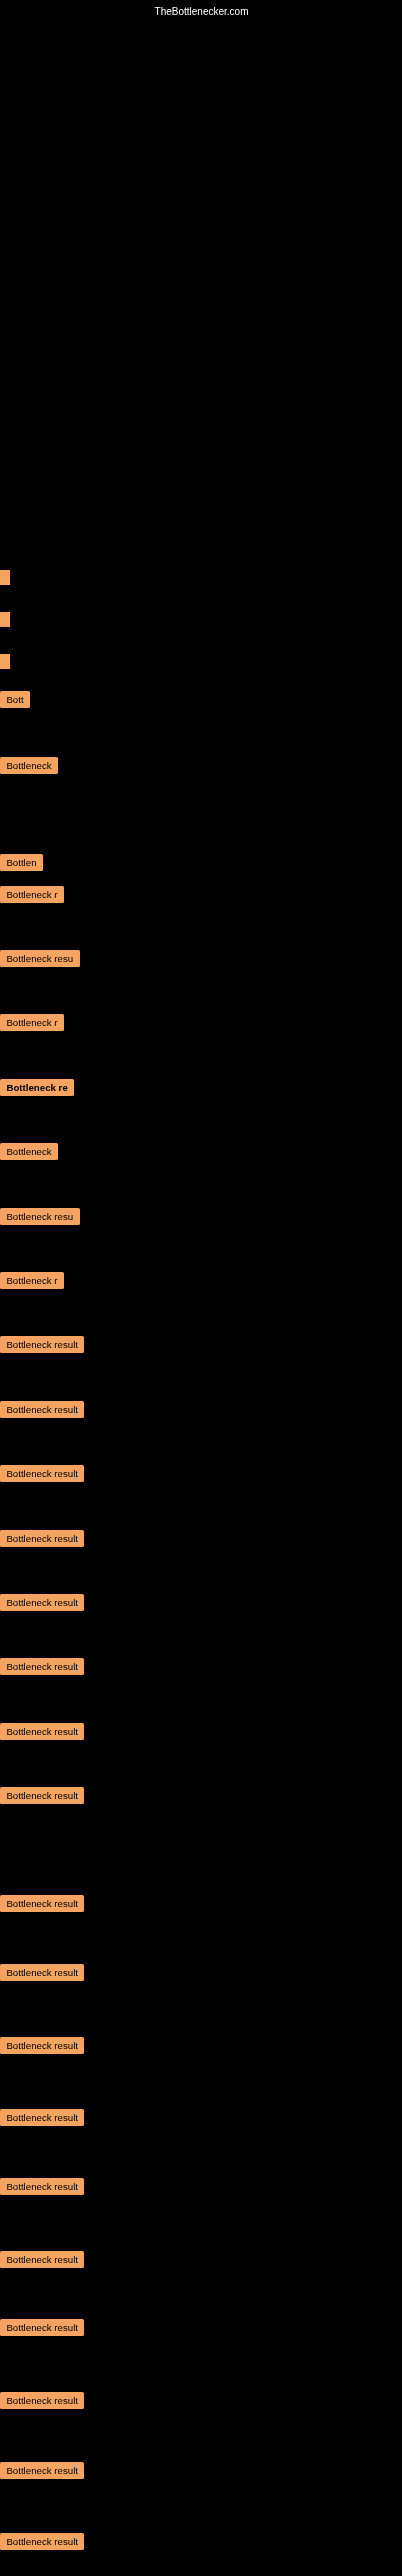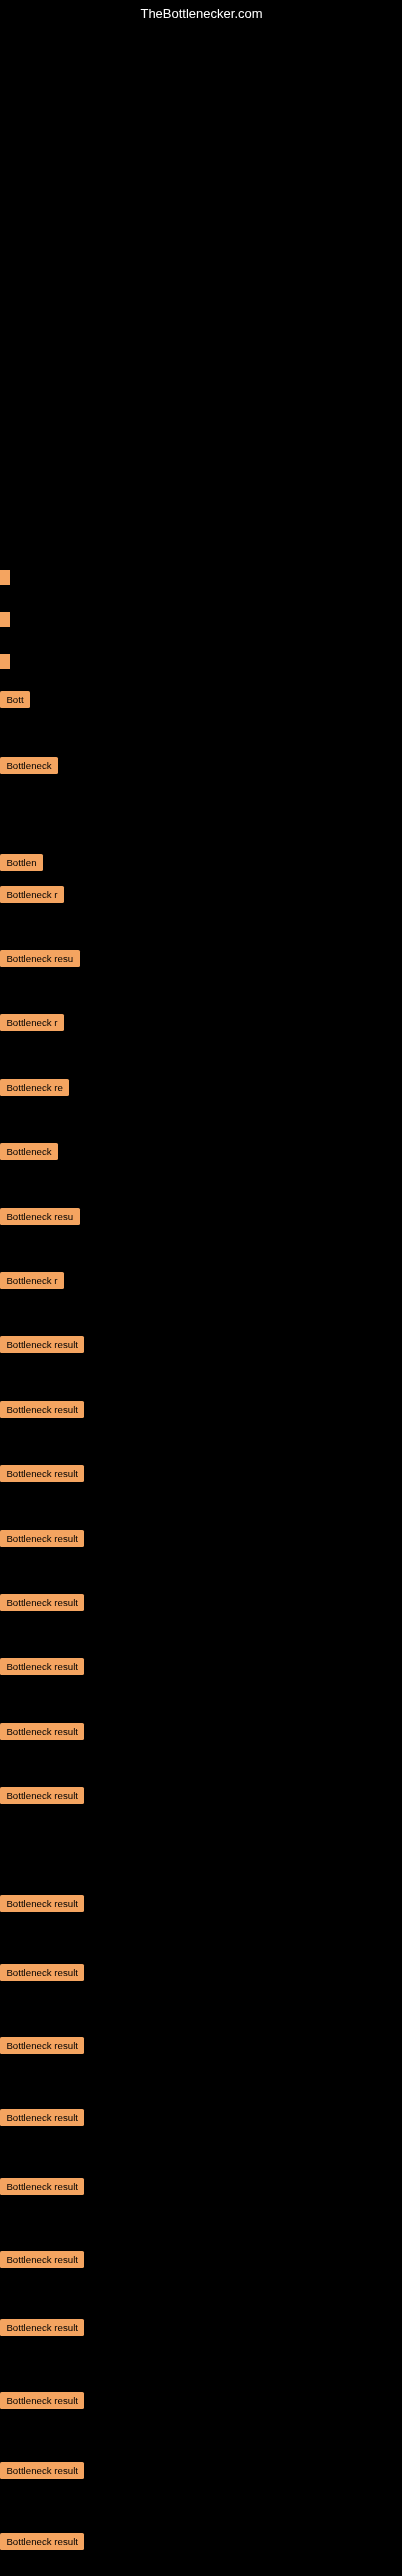--- a/index.html
+++ b/index.html
@@ -15,21 +15,21 @@
       font-family: Arial, sans-serif;
       position: relative;
     }
 
     .site-title {
       position: absolute;
       top: 6.4px;
       left: 50%;
       transform: translateX(-50%);
       color: #ffffff;
-      font-size: 13px;
+      font-size: 10px;
       white-space: nowrap;
       text-align: center;
     }
 
     .bottleneck-label {
       display: inline-block;
       background-color: #f4a460;
       color: #000000;
       font-size: 9.7px;
       padding: 3.2px 6.4px;
@@ -63,21 +63,21 @@
     <div class="indicator" style="top: 654px;"></div>
   </div>
 
 <div id="results-container">
     <div class="result-item" style="top: 691px;"><div class="bottleneck-label" style="max-width: 40px;">Bott</div></div>
     <div class="result-item" style="top: 757px;"><div class="bottleneck-label" style="max-width: 64px;">Bottleneck</div></div>
     <div class="result-item" style="top: 821px;"><div class="bottleneck-label" style="max-width: 52px; margin-top: 33px;">Bottlen</div></div>
     <div class="result-item" style="top: 886px;"><div class="bottleneck-label" style="max-width: 72px;">Bottleneck r</div></div>
     <div class="result-item" style="top: 950px;"><div class="bottleneck-label" style="max-width: 89px;">Bottleneck resu</div></div>
     <div class="result-item" style="top: 1014px;"><div class="bottleneck-label" style="max-width: 72px;">Bottleneck r</div></div>
-    <div class="result-item" style="top: 1079px;"><div class="bottleneck-label" style="max-width: 81px;">Bottleneck re</div></div>
+    <div class="result-item" style="top: 1079px; font-weight: bold;"><div class="bottleneck-label" style="max-width: 81px;">Bottleneck re</div></div>
     <div class="result-item" style="top: 1143px;"><div class="bottleneck-label" style="max-width: 64px;">Bottleneck</div></div>
     <div class="result-item" style="top: 1208px;"><div class="bottleneck-label" style="max-width: 97px;">Bottleneck resu</div></div>
     <div class="result-item" style="top: 1272px;"><div class="bottleneck-label" style="max-width: 76px;">Bottleneck r</div></div>
     <div class="result-item" style="top: 1336px;"><div class="bottleneck-label" style="max-width: 113px;">Bottleneck result</div></div>
     <div class="result-item" style="top: 1401px;"><div class="bottleneck-label" style="max-width: 113px;">Bottleneck result</div></div>
     <div class="result-item" style="top: 1465px;"><div class="bottleneck-label" style="max-width: 113px;">Bottleneck result</div></div>
     <div class="result-item" style="top: 1530px;"><div class="bottleneck-label" style="max-width: 113px;">Bottleneck result</div></div>
     <div class="result-item" style="top: 1594px;"><div class="bottleneck-label" style="max-width: 113px;">Bottleneck result</div></div>
     <div class="result-item" style="top: 1658px;"><div class="bottleneck-label" style="max-width: 113px;">Bottleneck result</div></div>
     <div class="result-item" style="top: 1723px;"><div class="bottleneck-label" style="max-width: 113px;">Bottleneck result</div></div>

